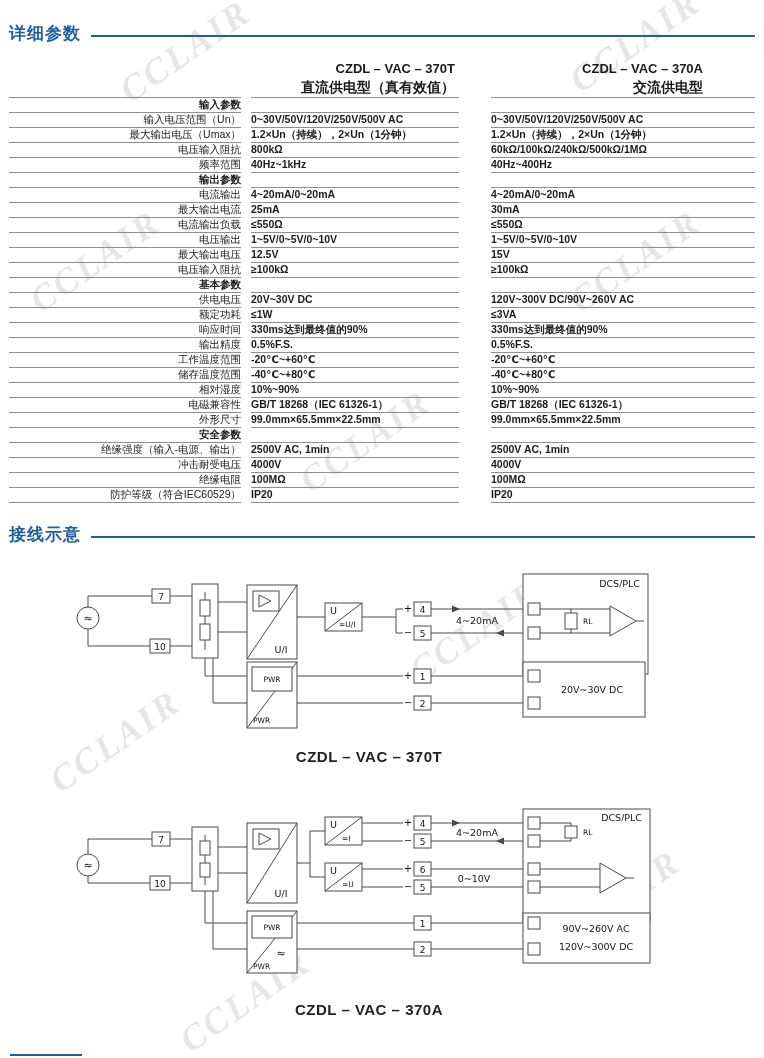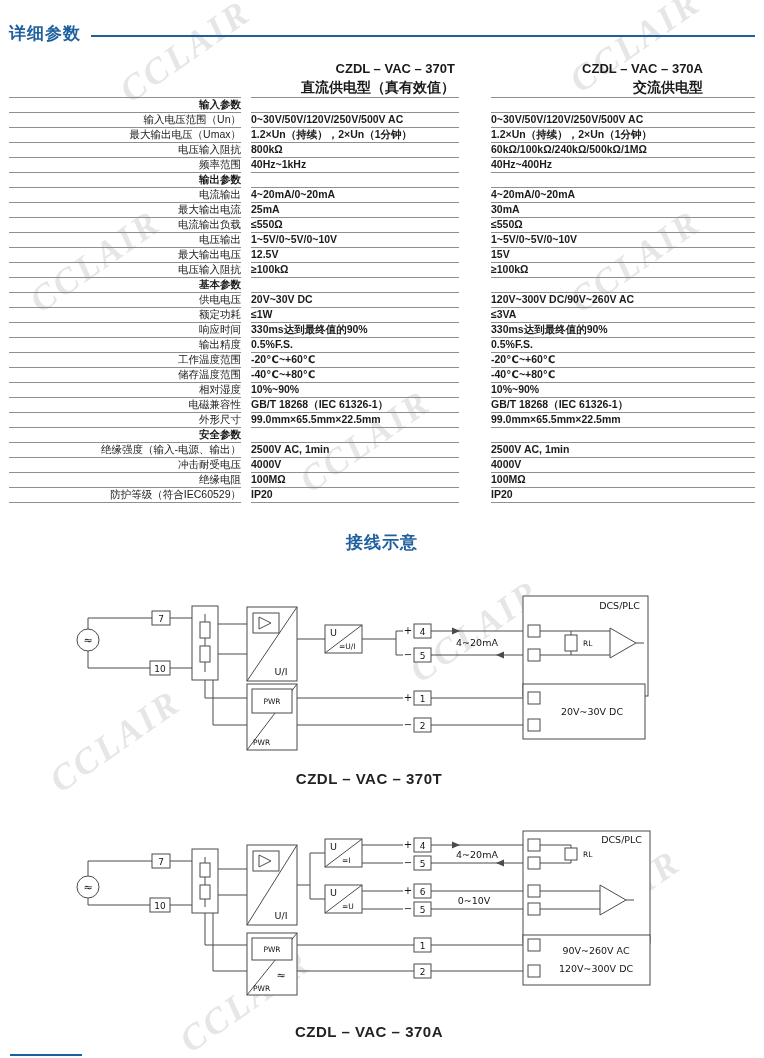--- a/index.html
+++ b/index.html
@@ -18,21 +18,21 @@
     font-size:36px; letter-spacing:3px;
     color:rgba(90,90,90,0.15);
     transform:rotate(-35deg);
     white-space:nowrap;
     z-index:0;
   }
   .page { position:relative; z-index:1; padding:6px 9px 0; }
   .sec-header { display:flex; align-items:center; gap:10px; margin-top:16px; }
   .sec-title { font-size:17px; font-weight:bold; color:#1e5f9e; letter-spacing:1px; }
   .sec-rule { flex:1; height:2px; background:#1e5f9e; margin-top:4px; }
-  .sec-header.second { margin-top:28px;flex-direction:column; }
+  .sec-header.second { margin-top:20px; }
 
   table.spec { border-collapse:separate; border-spacing:0; width:746px; margin-top:8px; table-layout:fixed; }
   .spec td { font-size:10.5px; height:15px; line-height:12px; vertical-align:bottom; padding:0 0 2px 0; overflow:hidden; white-space:nowrap; }
   .spec thead td { border:none; text-align:right; }
   .spec thead td.model { font-size:13px; font-weight:bold; height:24px; }
   .spec thead td.type  { font-size:14px; font-weight:bold; height:20px; padding-bottom:4px; }
   .spec thead td.h2 { padding-right:4px; }
   .spec thead td.h3 { padding-right:52px; }
   .spec tbody td:not(.gap) { border-bottom:1px solid #8f8f8f; }
   .spec tbody tr:first-child td:not(.gap) { border-top:1px solid #8f8f8f; }

